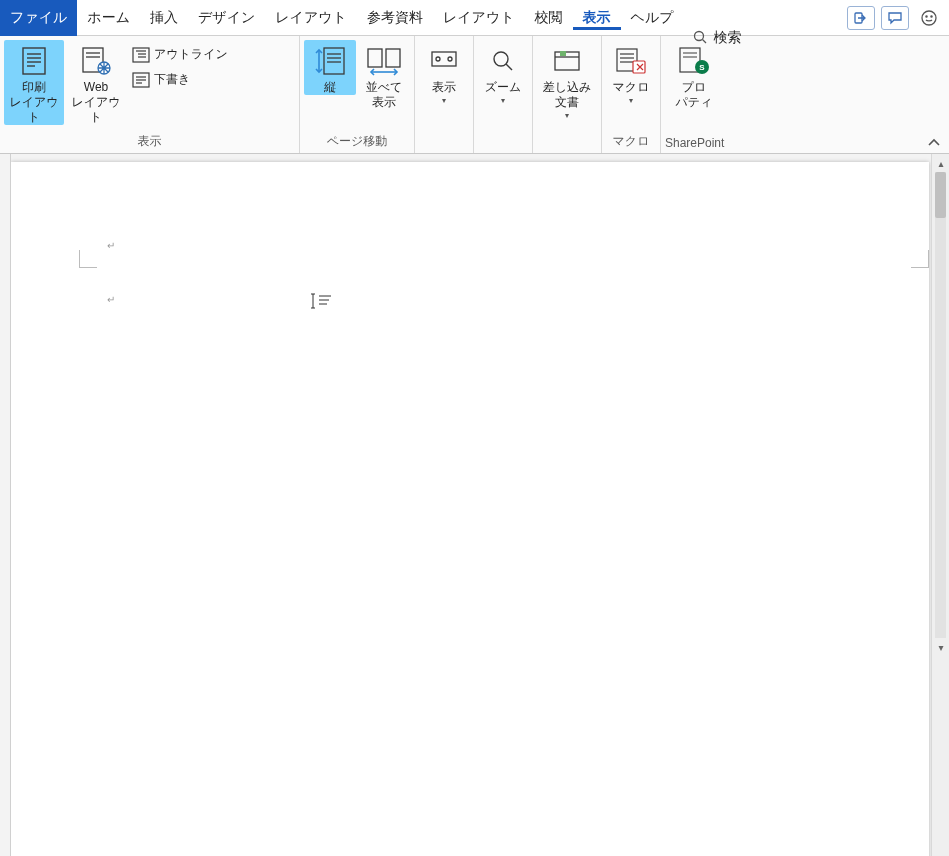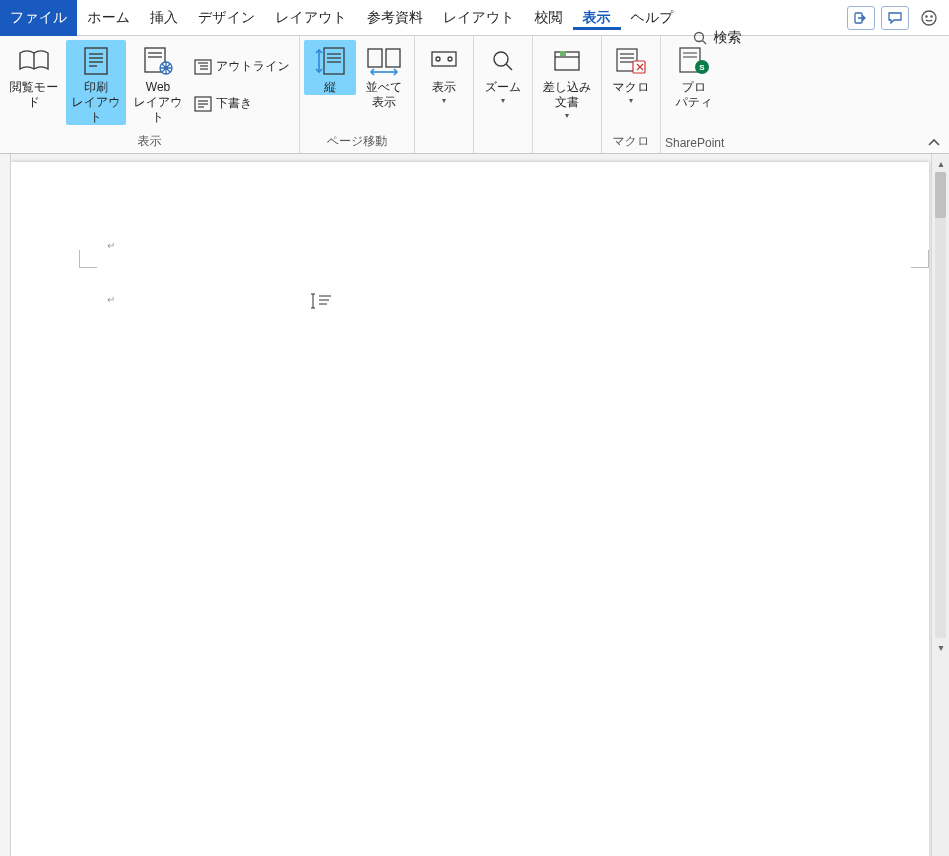--- a/index.html
+++ b/index.html
@@ -10,21 +10,21 @@
     display: flex; align-items: center; height: 36px;
     border-bottom: 1px solid #d0d0d0; padding-right: 6px;
     font-size: 14px; color: #262626;
   }
   .menu-file {
     background: #185abd; color: #fff; padding: 8px 10px; height: 36px;
     display: flex; align-items: center;
   }
   .menu-tab { padding: 8px 10px; height: 24px; display:flex; align-items:center; cursor:pointer; }
   .menu-tab.active { border-bottom: 3px solid #185abd; padding-bottom:5px; color:#185abd; font-weight:600; }
-  .menu-search { display:flex; align-items:center; gap:6px; padding:0 8px;margin-top:40px; }
+  .menu-search { display:flex; gap:6px; padding:0 8px;margin-top:40px; }
   .menu-spacer { flex:1; }
   .top-icon-btn {
     width:28px; height:24px; border:1px solid #9ab3d6; border-radius:3px;
     display:flex; align-items:center; justify-content:center; margin-left:6px; cursor:pointer;
   }
   .top-plain-btn { width:28px; height:28px; display:flex; align-items:center; justify-content:center; margin-left:6px; cursor:pointer; }
 
   
   .ribbon {
     display:flex; height: 118px; border-bottom:1px solid #c8c8c8; background:#fafafa;
@@ -38,21 +38,21 @@
   .ribbon-group-label { text-align:center; font-size:12px; color:#5a5a5a; padding:2px 0 3px; }
   .big-btn {
     display:flex; flex-direction:column; align-items:center; justify-content:flex-start;
     width:60px; padding:4px 2px 0 2px; text-align:center; cursor:pointer; border-radius:2px;
     line-height:1.25;
   }
   .big-btn.selected { background:#7dd3fc; }
   .big-btn .icon-slot { width:40px; height:34px; display:flex; align-items:center; justify-content:center; }
   .big-btn .lbl { margin-top:2px; font-size:12px; }
   .stack { display:flex; flex-direction:column; gap:4px; padding-top:4px; }
-  .small-btn { display:flex; align-items:center; gap:4px; padding:2px 4px; cursor:pointer; font-size:12px;margin-top:12px; }
+  .small-btn { display:flex; align-items:center; gap:4px; padding:2px 4px; cursor:pointer; font-size:12px; }
   .dd-caret { font-size:8px; margin-top:1px; color:#555; }
 
   
   .workspace {
     position:relative; background:#f3f3f3;
     height: calc(856px - 36px - 118px);
     display:flex;
   }
   .gutter-left { width:11px; background:#f3f3f3; border-right:1px solid #d0d0d0; }
   .page-scroll { flex:1; overflow:hidden; position:relative; }
@@ -131,29 +131,20 @@
           <path d="M7 12c1 1.2 5 1.2 6 0"></path>
         </svg>
     </span>
   </div>
 </div>
 
 <div class="ribbon">
 
   <div class="ribbon-group" style="min-width:300px">
     <div class="ribbon-group-body">
-      <div class="big-btn">
-        <div class="icon-slot">
-          <svg width="36" height="28" viewBox="0 0 36 28" fill="none" stroke="#3b3b3b" stroke-width="1.4">
-              <path d="M4 6c5-3 9-3 14 0 5-3 9-3 14 0v16c-5-3-9-3-14 0-5-3-9-3-14 0z"></path>
-              <line x1="18" y1="6" x2="18" y2="22"></line>
-            </svg>
-        </div>
-        <div class="lbl">閲覧モード</div>
-      </div>
 
       <div class="big-btn selected">
         <div class="icon-slot">
           <svg width="28" height="30" viewBox="0 0 28 30" fill="none" stroke="#3b3b3b" stroke-width="1.4">
               <rect x="3" y="2" width="22" height="26"></rect>
               <line x1="7" y1="8" x2="21" y2="8"></line>
               <line x1="7" y1="12" x2="21" y2="12"></line>
               <line x1="7" y1="16" x2="21" y2="16"></line>
               <line x1="7" y1="20" x2="15" y2="20"></line>
             </svg>

